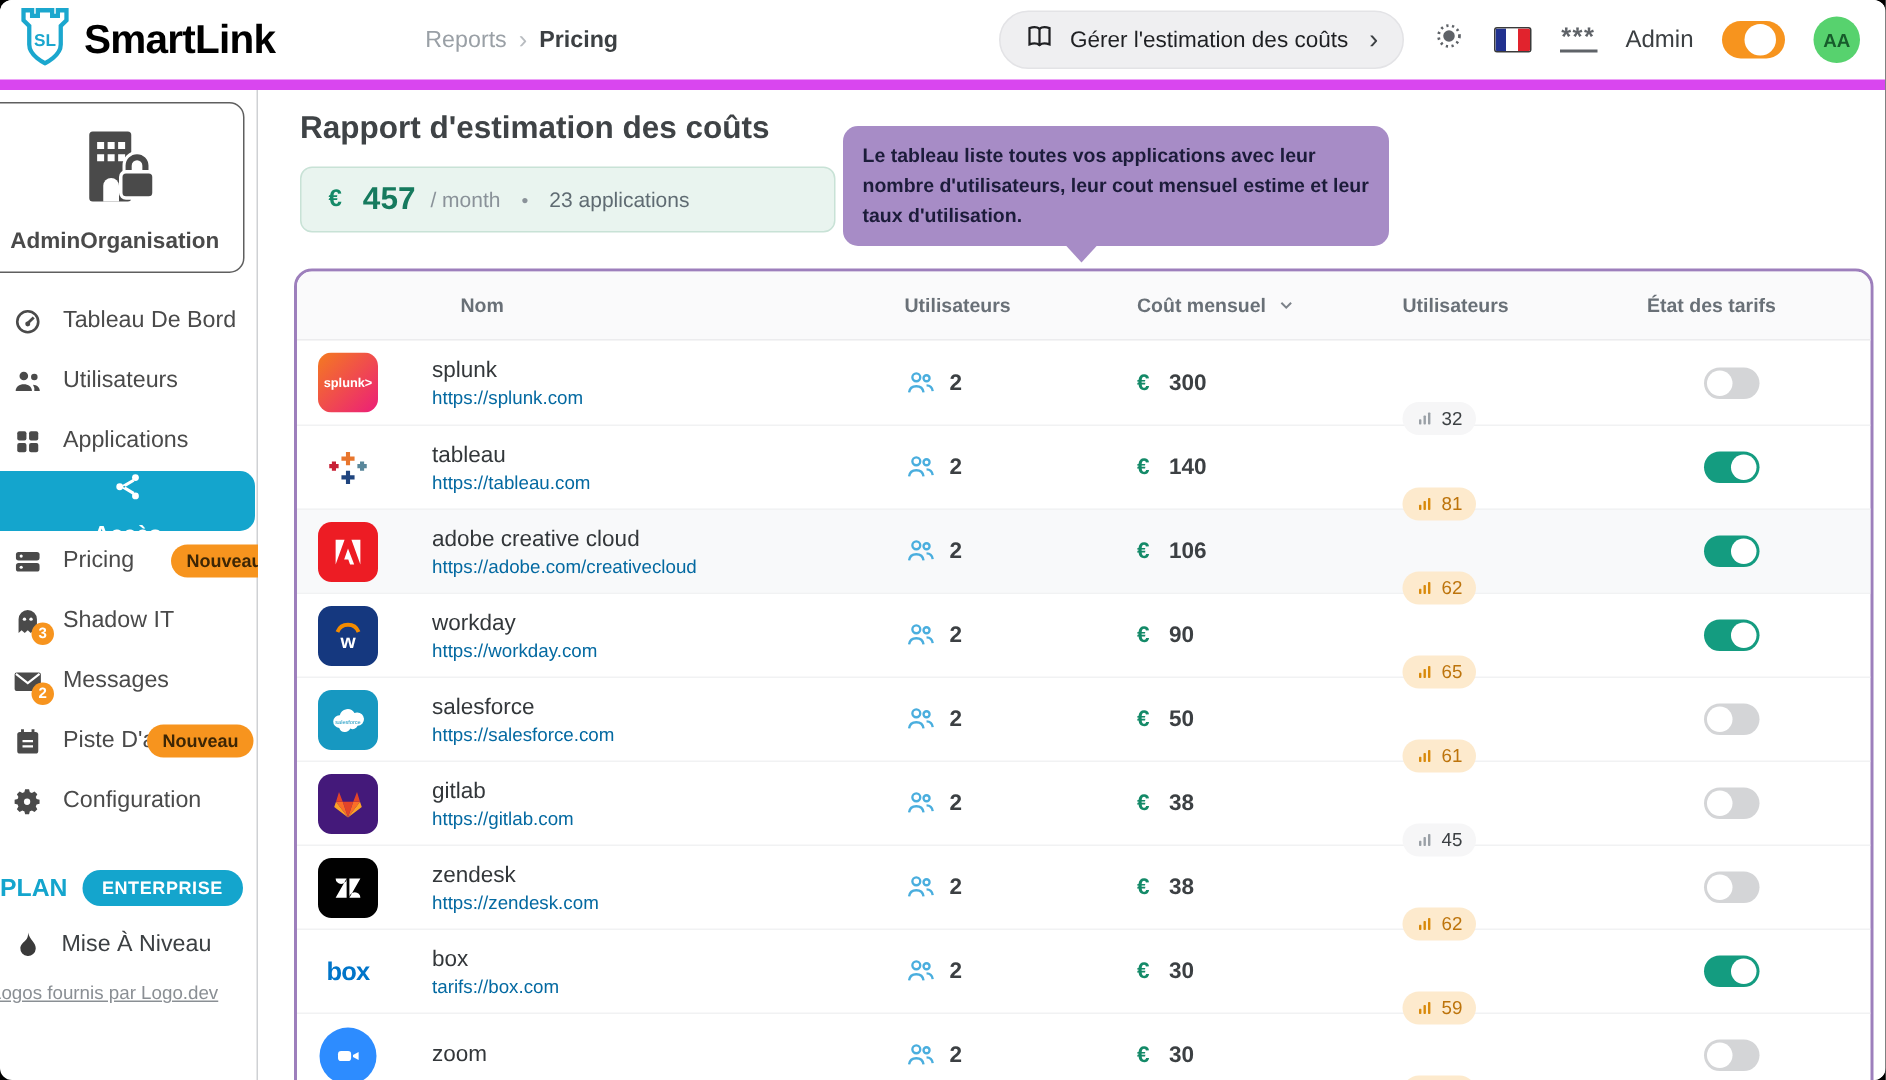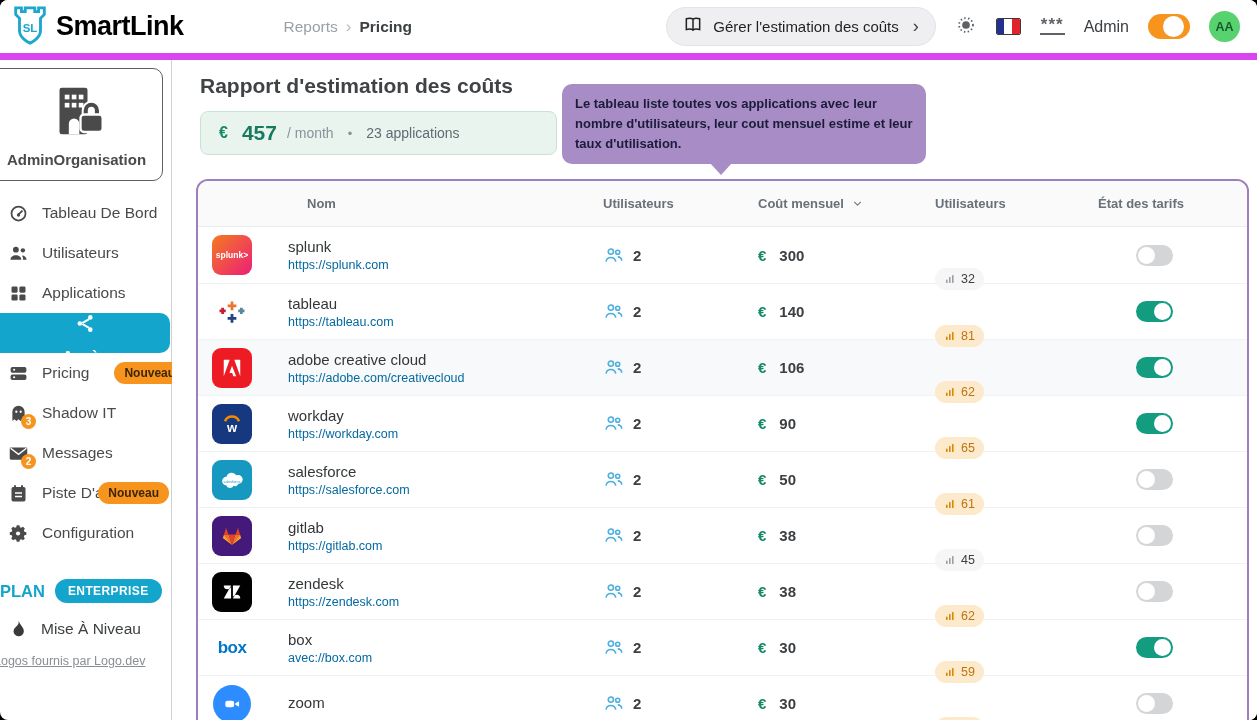--- a/index.html
+++ b/index.html
@@ -655,21 +655,21 @@
   </div>
 
   <div class="trow">
     <div class="c-logo">
                 <div class="logo-box">
                   <div style="width:40px;height:40px;background:#fff;display:flex;align-items:center;justify-content:center;color:#0075c9;font-size:17px;font-weight:bold;letter-spacing:-0.5px">box</div>
                 </div>
               </div>
     <div class="c-name">
       <div class="app-name">box</div>
-      <div class="app-url">avec://box.com</div>
+      <div class="app-url">tarifs://box.com</div>
     </div>
     <div class="c-users">
       <span class="users-icon">
         <svg viewBox="0 0 24 24" fill="none" stroke="#4aaede" stroke-width="1.8" width="21" height="21">
           <circle cx="9" cy="7.5" r="3"></circle>
           <path d="M3.5 19c.4-3 2.7-4.7 5.5-4.7s5.1 1.7 5.5 4.7"></path>
           <circle cx="16.8" cy="8.2" r="2.3"></circle>
           <path d="M16.8 13.6c2.5 0 4.3 1.7 4.7 4.4"></path>
         </svg>
       </span>

